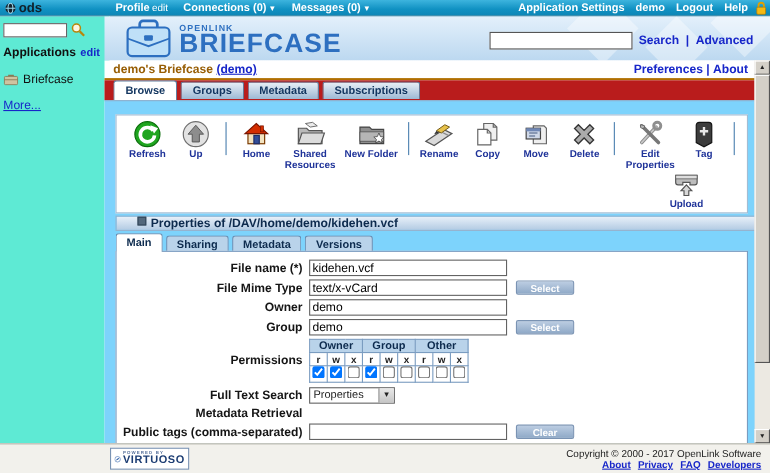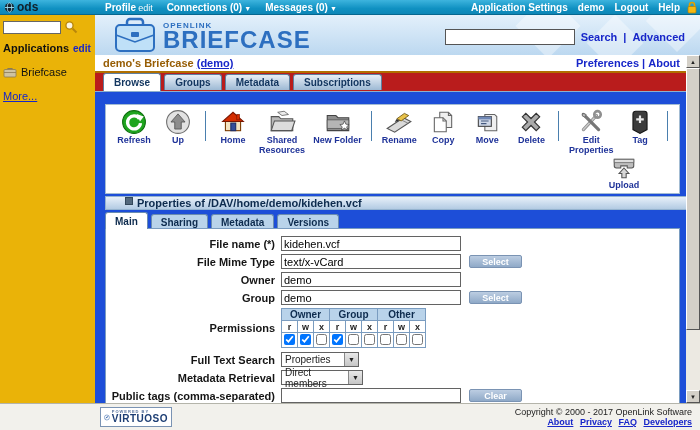--- a/index.html
+++ b/index.html
@@ -16,21 +16,21 @@
                  font-size:12px; font-weight:bold; }
   .topbar-center { position:absolute; left:105px; display:flex; gap:14px; align-items:center; }
   .topbar-right  { position:absolute; right:20px; display:flex; gap:10px; align-items:center; }
   .topbar a { color:#fff; text-decoration:none; }
   .tb-edit { font-weight:normal; font-size:9px; margin-left:2px; }
   .caret { font-size:7px; margin-left:2px; }
   .lock { position:absolute; right:2px; top:1px; }
 
   
   .sidebar { position:absolute; left:0; top:15px; width:100px; height:388px;
-             background:#eab308; border-right:1px solid #d5d5d5; padding:5px 3px; }
+             background:#5eead4; border-right:1px solid #d5d5d5; padding:5px 3px; }
   .side-search { display:flex; align-items:center; gap:3px; }
   .side-search input { width:58px; height:13px; border:1px solid #666; font-size:10px; padding:0 2px; }
   .apps-head { margin-top:8px; font-weight:bold; font-size:11px; color:#111; }
   .apps-head a { font-weight:bold; font-size:10px; color:#1726c9; text-decoration:none; margin-left:4px; }
   .app-item { margin-top:12px; display:flex; align-items:center; gap:4px; font-size:11px; color:#111; }
   .more-link { display:inline-block; margin-top:12px; color:#1726c9; text-decoration:underline; font-size:11px; }
 
   
   .rightcol { position:absolute; left:95px; top:15px; width:605px; height:388px; }
 
@@ -55,21 +55,21 @@
   .crumb-right .sep { color:#1726c9; font-weight:bold; }
   .orange-rule { height:2px; background:#b06f00; }
 
   .tabs-row { height:18px; background:#b91c1c; padding-left:8px; display:flex; align-items:center; gap:3px; }
   .tab { height:16px; padding:1px 10px; border:1px solid #5f7f9f; border-bottom:none;
          border-radius:3px 3px 0 0; font-weight:bold; font-size:10px; color:#12355f;
          background:linear-gradient(#e7eef6,#9db9d4); display:flex; align-items:center; }
   .tab.active { background:#fff; height:18px; position:relative; z-index:2; }
 
   .content { position:absolute; left:0; top:36px; width:605px; height:312px;
-             background:#1d4ed8; border-top:1px solid #8fb0cc; overflow:hidden; }
+             background:#7dd3fc; border-top:1px solid #8fb0cc; overflow:hidden; }
 
   
   .toolbar { position:absolute; left:10px; top:12px; width:575px; height:90px;
              background:#fff; border:1px solid #a3bcd3; padding:4px 6px 0 6px; }
   .tool-row { display:flex; align-items:flex-start; }
   .tool { width:46px; display:flex; flex-direction:column; align-items:center; gap:1px; cursor:pointer; }
   .tool.w54 { width:56px; } .tool.w58 { width:60px; }
   .tool-label { font-size:9px; font-weight:bold; color:#1f3399; text-align:center; line-height:1.1; }
   .tdiv { width:1px; height:30px; background:#4a7fae; margin:2px 5px 0 5px; }
   .tool-row2 { display:flex; margin-top:0px; }
@@ -427,24 +427,20 @@
         <div class="frow" style="margin-top:4px;">
           <div class="flabel">Full Text Search</div>
           <div class="fake-select fs-recur">
             <span class="val">Properties</span>
             <span class="dd">▼</span>
           </div>
         </div>
 
         <div class="frow">
           <div class="flabel">Metadata Retrieval</div>
-          <div class="fake-select fs-md">
-            <span class="val">Direct members</span>
-            <span class="dd">▼</span>
-          </div>
         </div>
 
         <div class="frow">
           <div class="flabel">Public tags (comma-separated)</div>
           <input class="finput" type="text" value="" style="">
           <div class="btn">Clear</div>
         </div>
 
       </div>
     </div>

